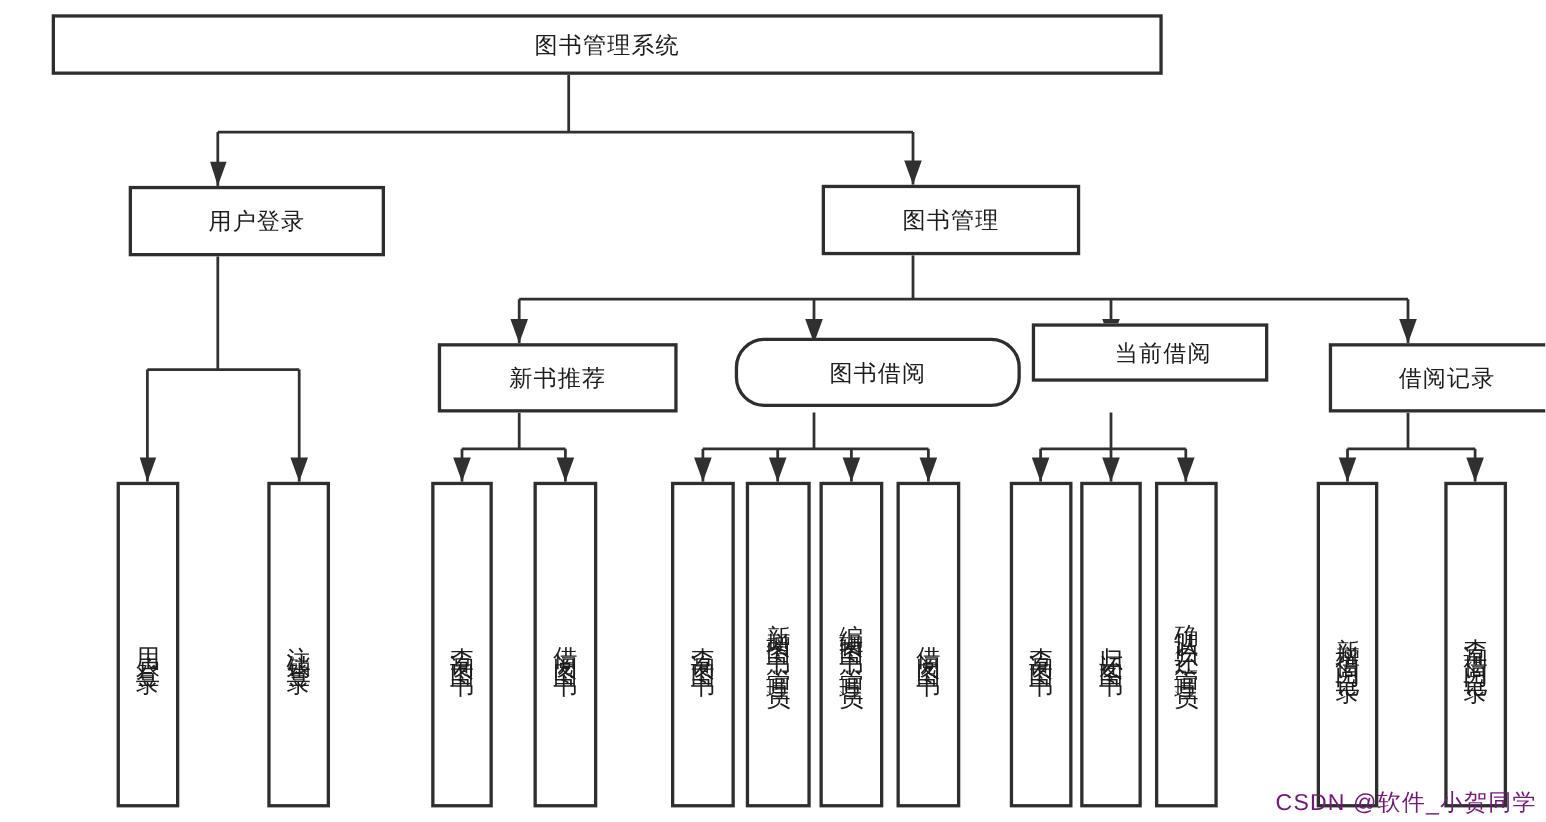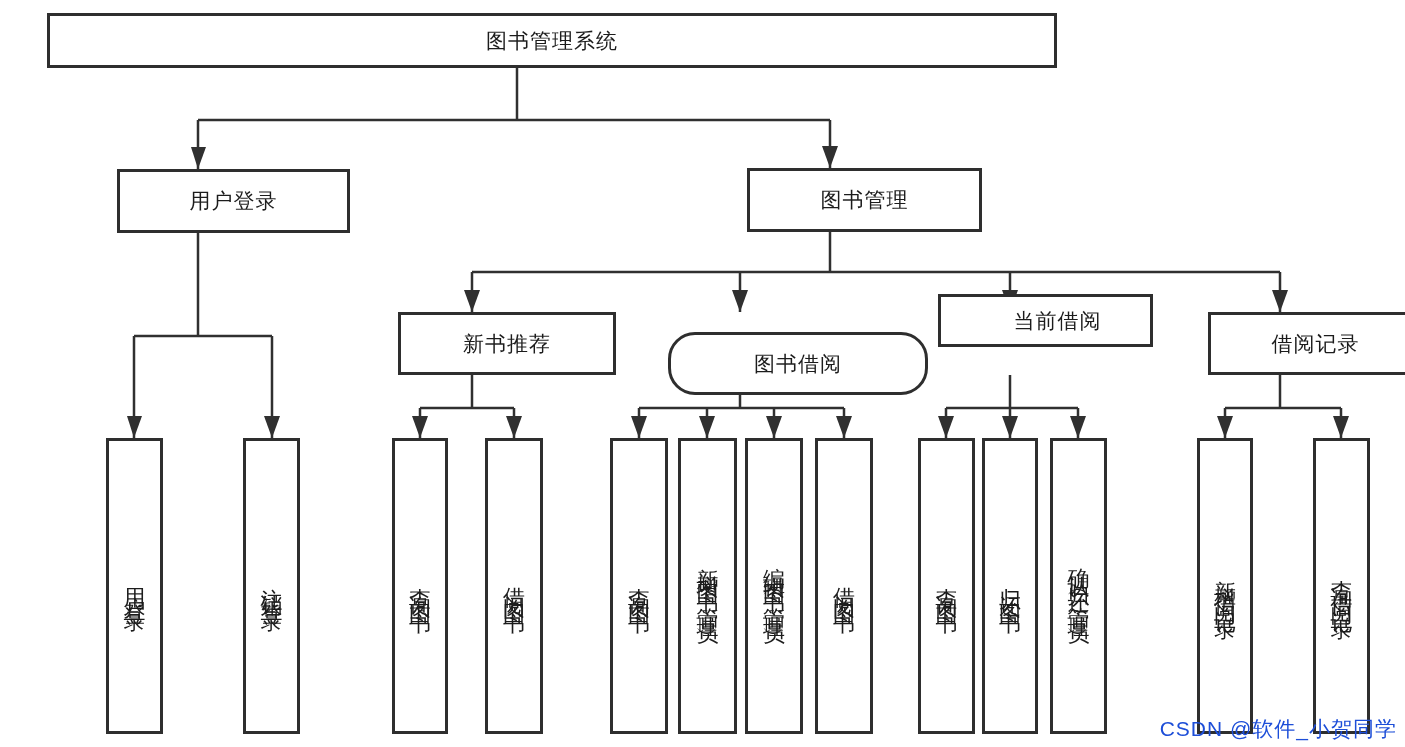--- a/index.html
+++ b/index.html
@@ -49,21 +49,21 @@
     text-orientation: mixed;
     font-size: 22px;
     letter-spacing: 8px;
     line-height: 1;
   }
   .watermark {
     position: absolute;
     right: 8px;
     bottom: 4px;
     font-size: 21px;
-    color: #1d4ed8;
+    color: #701a75;
     letter-spacing: 1px;
     z-index: 5;
     white-space: nowrap;
   }
 </style>
 </head>
 <body>
 
 <div class="canvas">
 
@@ -108,21 +108,21 @@
   </svg>
 
   <div class="node" style="left:12px; top:13px; width:1010px; height:55px;">图书管理系统</div>
 
   <div class="node" style="left:82px; top:169px; width:233px; height:64px;">用户登录</div>
 
   <div class="node" style="left:712px; top:168px; width:235px; height:64px;">图书管理</div>
 
   <div class="node" style="left:363px; top:312px; width:218px; height:63px;">新书推荐</div>
 
-  <div class="node" style="left:633px; top:332px; width:260px; height:63px;border-radius:27px;">图书借阅</div>
+  <div class="node" style="left:633px; top:307px; width:260px; height:63px;border-radius:27px;">图书借阅</div>
 
   <div class="node" style="left:903px; top:294px; width:215px; height:53px;padding-left:24px;">当前借阅</div>
 
   <div class="node" style="left:1173px; top:312px; width:215px; height:63px;">借阅记录</div>
 
   <div class="leaf" style="left:106px; width:57px;">
     <span>用户登录</span>
   </div>
   <div class="leaf" style="left:243px; width:57px;">
     <span>注销登录</span>

